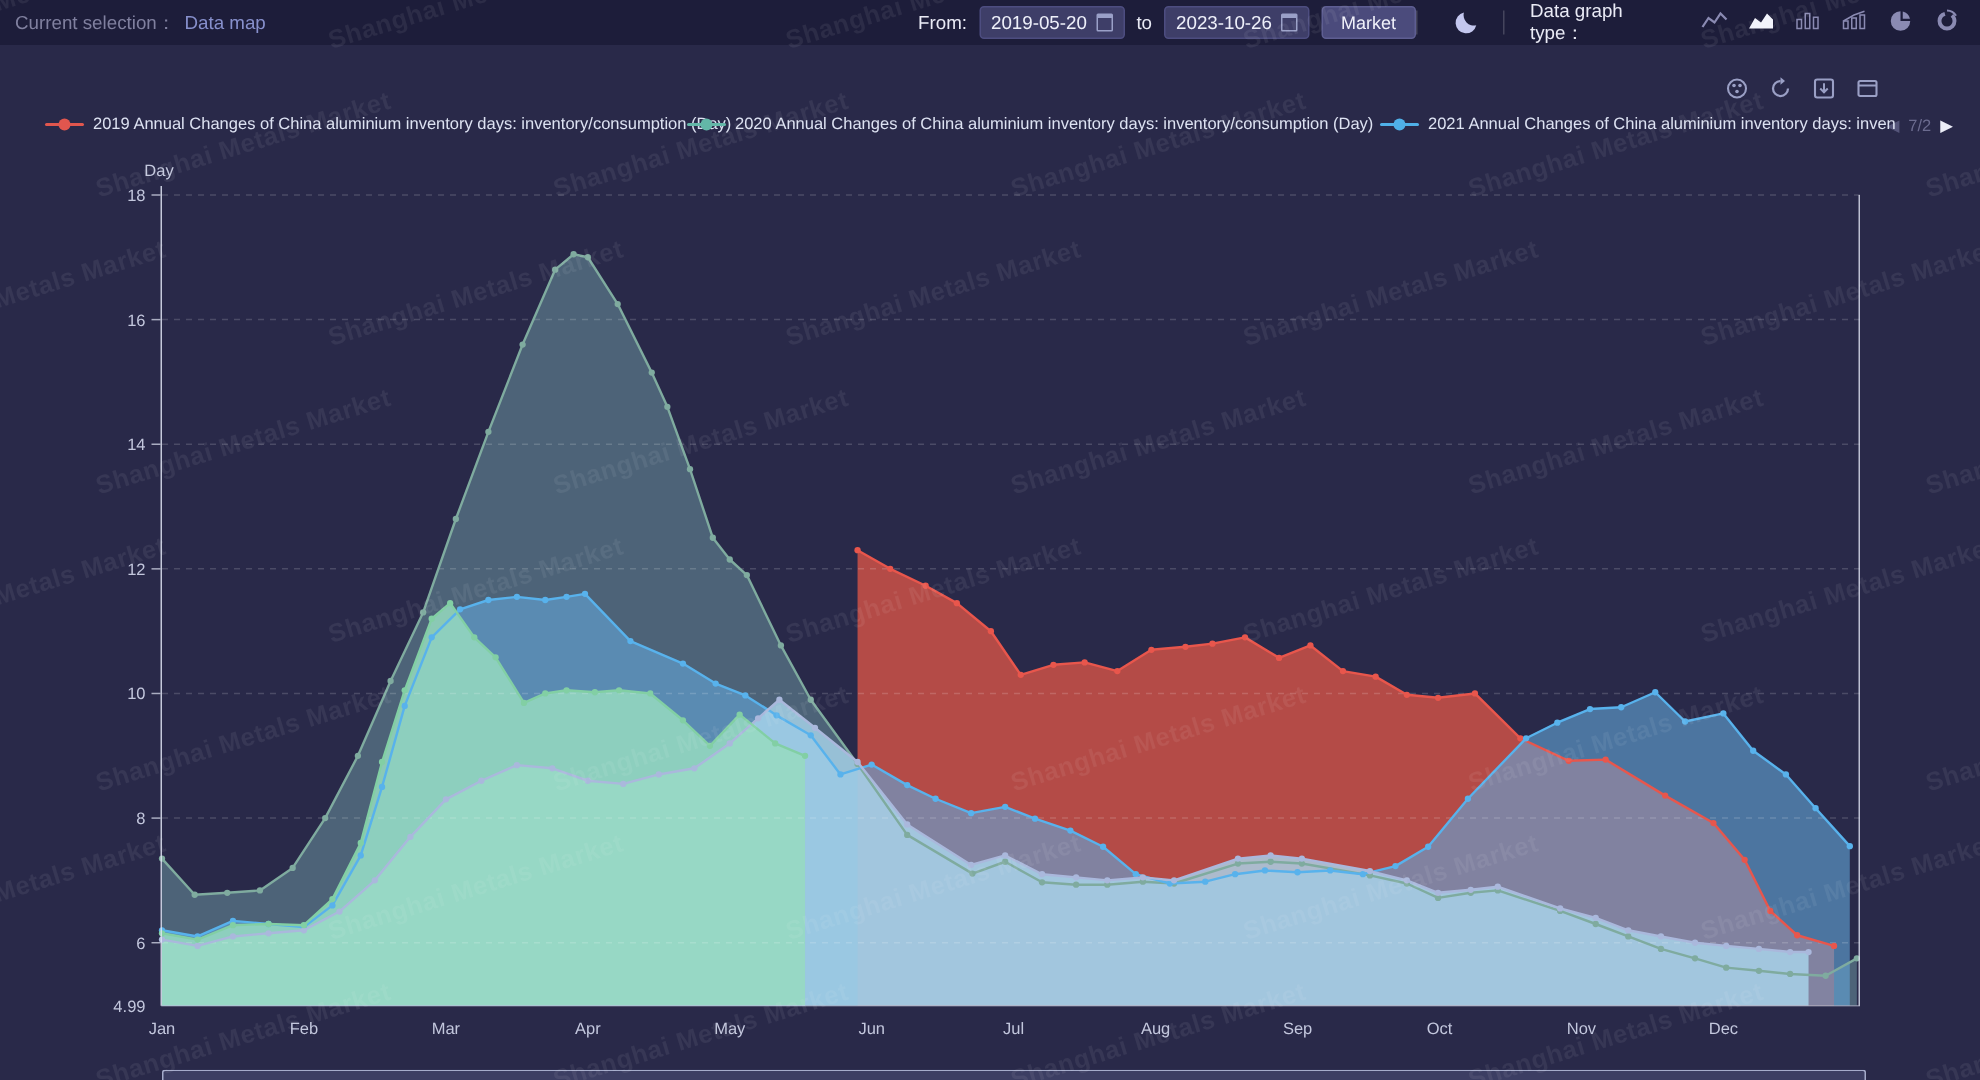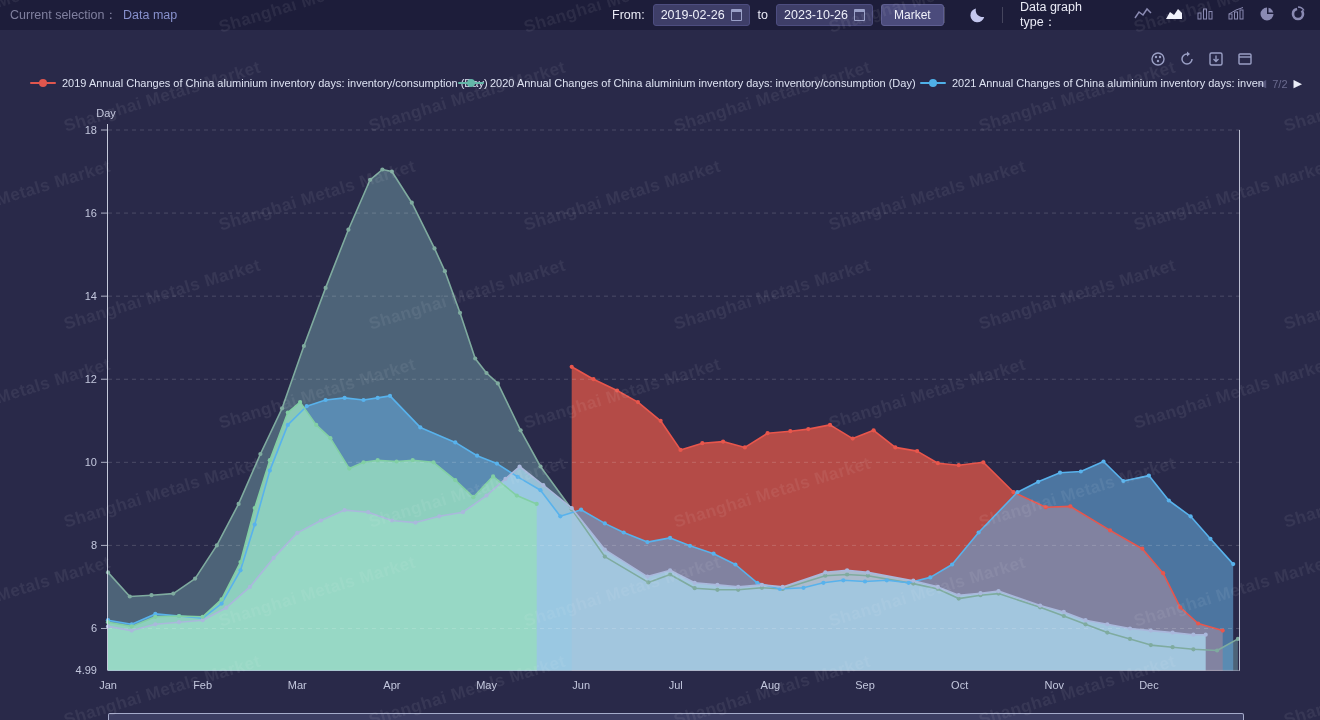--- a/index.html
+++ b/index.html
@@ -32,21 +32,21 @@
 <div id="app">
 
   <div class="topbar">
     <div class="abs" style="left:10px;">
       <span class="sel-label">Current selection：</span>
       <span class="sel-value">Data map</span>
     </div>
     <div class="abs" style="left:612px;gap:8px;">
       <span>From:</span>
       <span class="datebox">
-        <span>2019-02-26</span>
+        <span>2019-05-20</span>
         <span class="cal"></span>
       </span>
       <span>to</span>
       <span class="datebox">
         <span>2023-10-26</span>
         <span class="cal"></span>
       </span>
       <button class="search-btn">Market</button>
     </div>
     <div class="abs" style="left:944px;">

